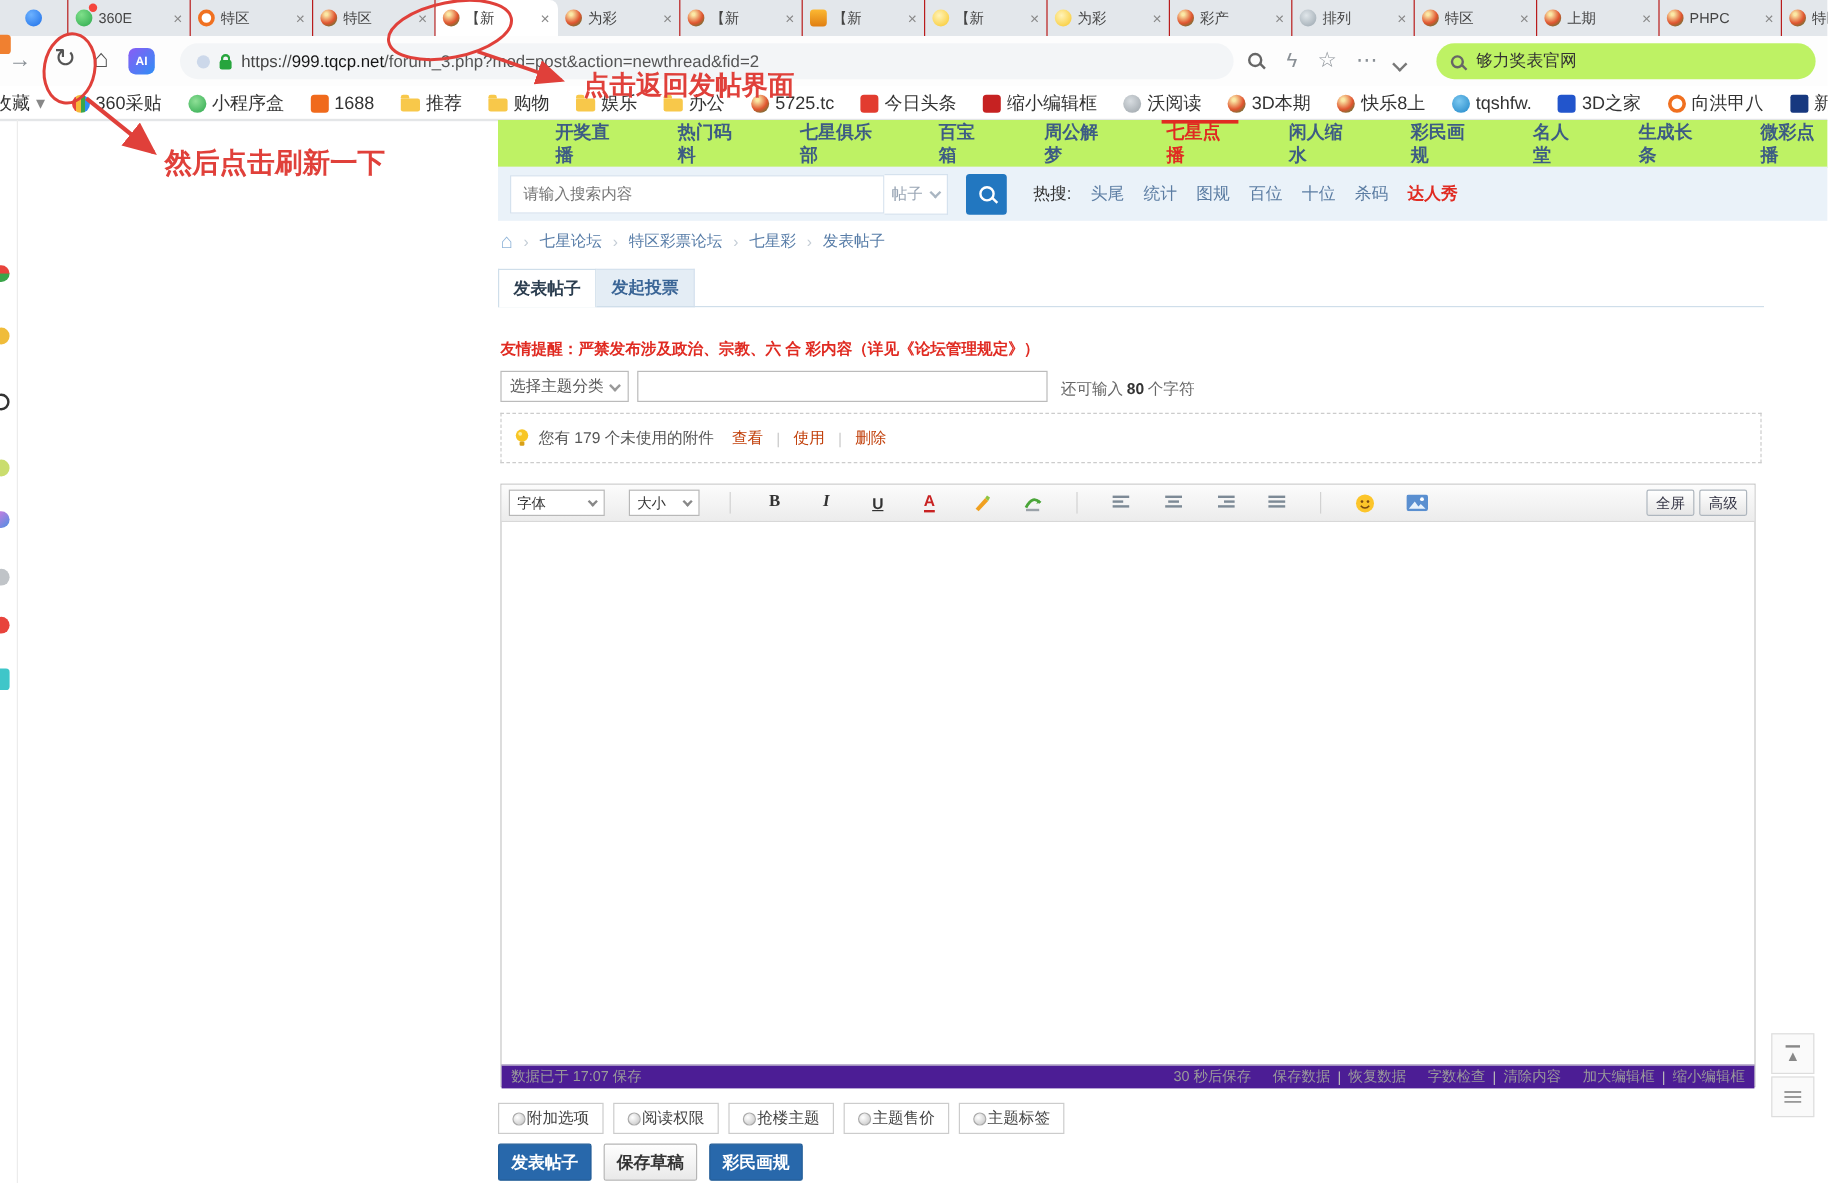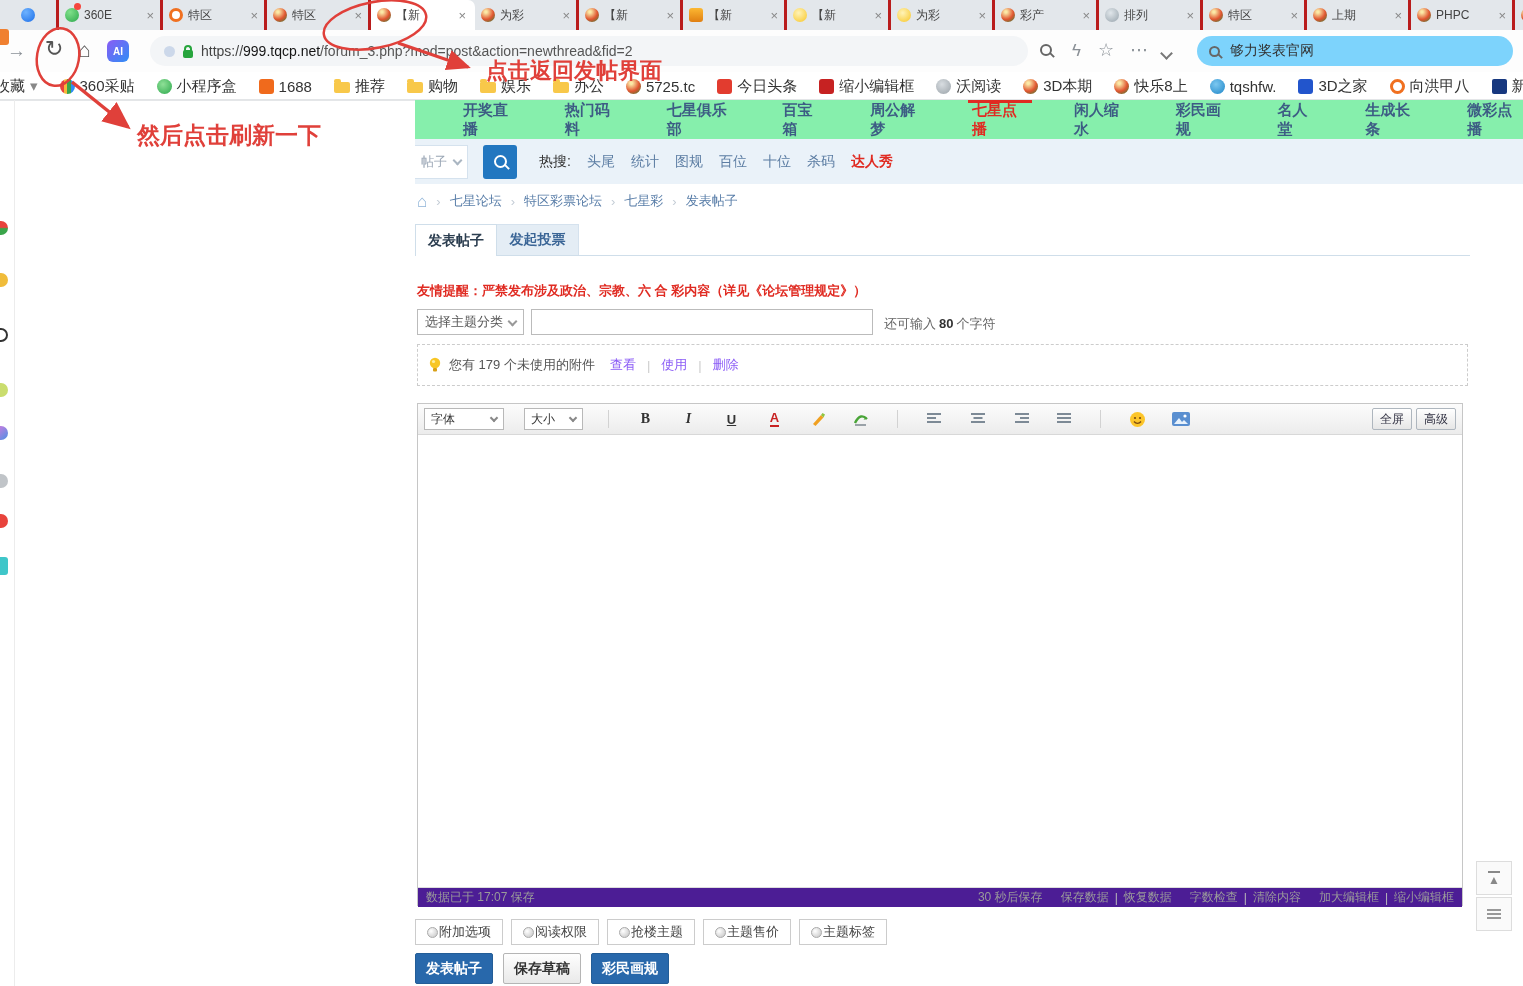--- a/index.html
+++ b/index.html
@@ -1,21 +1,21 @@
 <!DOCTYPE html>
 <html><head>
 <meta charset="utf-8">
 <style>
   html,body{margin:0;padding:0}
   body{width:1523px;height:986px;overflow:hidden;position:relative;background:#fff;
        font-family:"Liberation Sans","DejaVu Sans",sans-serif;font-size:13px;color:#333}
   .abs{position:absolute}
   
   #tabbar{position:absolute;left:0;top:0;right:0;height:30px;background:#e3e7eb;display:flex;align-items:stretch}
-  .tab{width:89px;display:flex;align-items:center;gap:5px;padding:0 6px;border-right:3px solid #b91c1c;
+  .tab{width:89px;display:flex;align-items:center;gap:5px;padding:0 6px;border-right:1px solid #b91c1c;
        font-size:12px;color:#444;position:relative;flex:none}
   .tab.first{width:44px;justify-content:center}
   .tab.active{background:#fff;border-radius:7px 7px 0 0;border-right-color:transparent}
   .tab-label{flex:1;overflow:hidden;white-space:nowrap}
   .tab-close{color:#888;font-size:13px;cursor:default}
   .fav{width:14px;height:14px;border-radius:50%;flex:none}
   .fav.compass{background:radial-gradient(circle at 35% 30%,#6db2ff,#1d6fe8)}
   .fav.f360{background:radial-gradient(circle at 35% 30%,#7fe08a,#2ca84c)}
   .fav.ring{background:#fff;border:3px solid #f07020;width:8px;height:8px}
   .fav.ball{background:radial-gradient(circle at 35% 28%,#fbe9a6 8%,#e05530 55%,#3f7f38 95%)}
@@ -35,21 +35,21 @@
   #sitedot{width:11px;height:11px;border-radius:50%;background:#ccd8ea}
   .lock{width:10px;height:8px;background:#27a53d;border-radius:2px;position:relative;margin-top:5px;flex:none}
   .lock::before{content:"";position:absolute;top:-5px;left:1px;width:4px;height:4px;border:2px solid #27a53d;
                 border-bottom:none;border-radius:4px 4px 0 0}
   .url{font-size:14px;white-space:nowrap}
   .url .proto{color:#444}.url .host{color:#151515}.url .path{color:#555}
   .mag{width:8px;height:8px;border:2px solid #666;border-radius:50%;position:relative;display:inline-block;flex:none}
   .mag::after{content:"";position:absolute;width:6px;height:2px;background:#666;transform:rotate(45deg);right:-5px;bottom:-2px}
   .mag.small{width:7px;height:7px}
   .chev{width:7px;height:7px;border-right:2px solid #777;border-bottom:2px solid #777;transform:rotate(45deg);display:inline-block}
-  #sidesearch{left:1197px;top:36px;width:316px;height:30px;background:#7dd3fc;border-radius:15px;
+  #sidesearch{left:1197px;top:36px;width:316px;height:30px;background:#bef264;border-radius:15px;
               display:flex;align-items:center;gap:10px;padding:0 12px;box-sizing:border-box;font-size:14px;color:#333}
   
   #bookbar{position:absolute;left:0;top:72px;right:0;height:28px;display:flex;align-items:center;gap:22px;
            font-size:15px;color:#333;border-bottom:1px solid #e4e6e8;background:#fff;white-space:nowrap}
   .bm{display:flex;align-items:center;gap:5px;flex:none}
   .bmfav{width:15px;height:15px;border-radius:50%;flex:none}
   .bmfav.colorful{background:linear-gradient(90deg,#e8433c 25%,#f6b83a 25% 50%,#3aa54a 50% 75%,#2f8ef5 75%)}
   .bmfav.greendot{background:radial-gradient(circle at 40% 35%,#8fe097,#2ca84c)}
   .bmfav.e1688{background:#f06a1c;border-radius:3px}
   .folder{width:16px;height:11px;background:#f8c84a;border-radius:1px 2px 2px 2px;position:relative;margin-top:3px;flex:none}
@@ -60,21 +60,21 @@
   .bmfav.grayball{background:radial-gradient(circle at 40% 35%,#d8dde1,#9aa2a8)}
   .bmfav.blueswirl{background:radial-gradient(circle at 40% 35%,#7cc8f0,#1f86c8)}
   .bmfav.blue3d{background:#2255cc;border-radius:3px}
   .bmfav.ring{background:#fff;border:3px solid #f07020;width:9px;height:9px}
   .bmfav.news{background:#17387f;border-radius:2px}
   
   #hline{left:0;right:0;top:99px;height:0;border-top:1px solid #e3e5e7}
   #vline{left:14px;top:100px;bottom:0;width:0;border-left:1px solid #ececec}
   .edgeicon{position:absolute;left:-6px;width:14px;height:14px;border-radius:50%}
   
-  #fnav{left:415px;right:0;top:100px;height:39px;background:#86efac;border-bottom:1px solid #e9f0f6;
+  #fnav{left:415px;right:0;top:100px;height:39px;background:#bef264;border-bottom:1px solid #e9f0f6;
         display:flex;align-items:stretch;gap:46px;padding-left:48px;font-size:15px;font-weight:700;color:#3d5c84}
   .fnav-item{display:flex;align-items:center;position:relative}
   .fnav-item.active{color:#e02b22}
   .fnav-item.active::before{content:"";position:absolute;top:0;left:-4px;right:-4px;height:3px;background:#e02b22}
   
   #fsearch{left:415px;right:0;top:139px;height:45px;background:#eaf2f9;display:flex;align-items:center}
   #s-input{margin-left:10px;width:290px;height:30px;border:1px solid #d5e2ee;padding:0 10px;font-size:13px;
            color:#333;background:#fff;outline:none;font-family:inherit}
   #s-type{width:52px;height:32px;background:#fff;border:1px solid #d5e2ee;border-left:none;display:flex;
           align-items:center;justify-content:center;gap:7px;color:#9aa6b5;font-size:13px}
@@ -100,21 +100,21 @@
   #warn{left:417px;top:282px;color:#e02b22;font-weight:600;font-size:13px}
   #subj-select{left:417px;top:309px;width:107px;height:26px;border:1px solid #bbb;background:#fff;display:flex;
                align-items:center;justify-content:space-between;padding:0 7px;color:#555;font-size:13px;box-sizing:border-box}
   #subj-select .chev{width:5px;height:5px;border-color:#999;margin-top:-2px}
   #subj-input{left:531px;top:309px;width:342px;height:26px;border:1px solid #bbb;box-sizing:border-box;
               font-family:inherit;font-size:13px;padding:0 6px;outline:none}
   #subj-counter{left:884px;top:315px;color:#666;font-size:13px}
   #subj-counter b{color:#333;margin:0 3px}
   #attach{left:417px;top:344px;width:1051px;height:42px;border:1px dashed #ccc;display:flex;align-items:center;
           gap:7px;padding-left:10px;color:#555;font-size:13px;box-sizing:border-box}
-  #attach .alink{color:#8b5cf6}
+  #attach .alink{color:#c2410c}
   #attach .pipe{color:#ccc;margin:0 4px}
   
   #editor{left:417px;top:403px;width:1046px;height:503px;border:1px solid #c6c6c6;background:#fff;box-sizing:border-box}
   #ed-toolbar{height:30px;background:linear-gradient(#fcfcfc,#ececec);border-bottom:1px solid #d8d8d8;
               display:flex;align-items:center;gap:20px;padding:0 6px}
   .ed-sel{width:80px;height:22px;background:#fff;border:1px solid #b8b8b8;display:flex;align-items:center;
           justify-content:space-between;padding:0 6px;font-size:12px;color:#333;box-sizing:border-box}
   .ed-sel.small{width:59px}
   .ed-sel .chev{width:4px;height:4px;border-color:#888;margin-top:-2px}
   .ed-btn{width:23px;height:23px;display:flex;align-items:center;justify-content:center;font-size:13px;color:#333}
@@ -363,20 +363,21 @@
     <span class="fnav-item">周公解梦</span>
     <span class="fnav-item active">七星点播</span>
     <span class="fnav-item">闲人缩水</span>
     <span class="fnav-item">彩民画规</span>
     <span class="fnav-item">名人堂</span>
     <span class="fnav-item">生成长条</span>
     <span class="fnav-item">微彩点播</span>
   </div>
 
   <div id="fsearch" class="abs">
+    <input id="s-input" placeholder="请输入搜索内容" style="">
     <div id="s-type">
       <span>帖子</span>
         <span class="chev"></span>
     </div>
     <div id="s-btn">
         <span class="mag"></span>
       </div>
     <div id="hot">
       <span class="hot-label">热搜:</span>
       <span>头尾</span>

